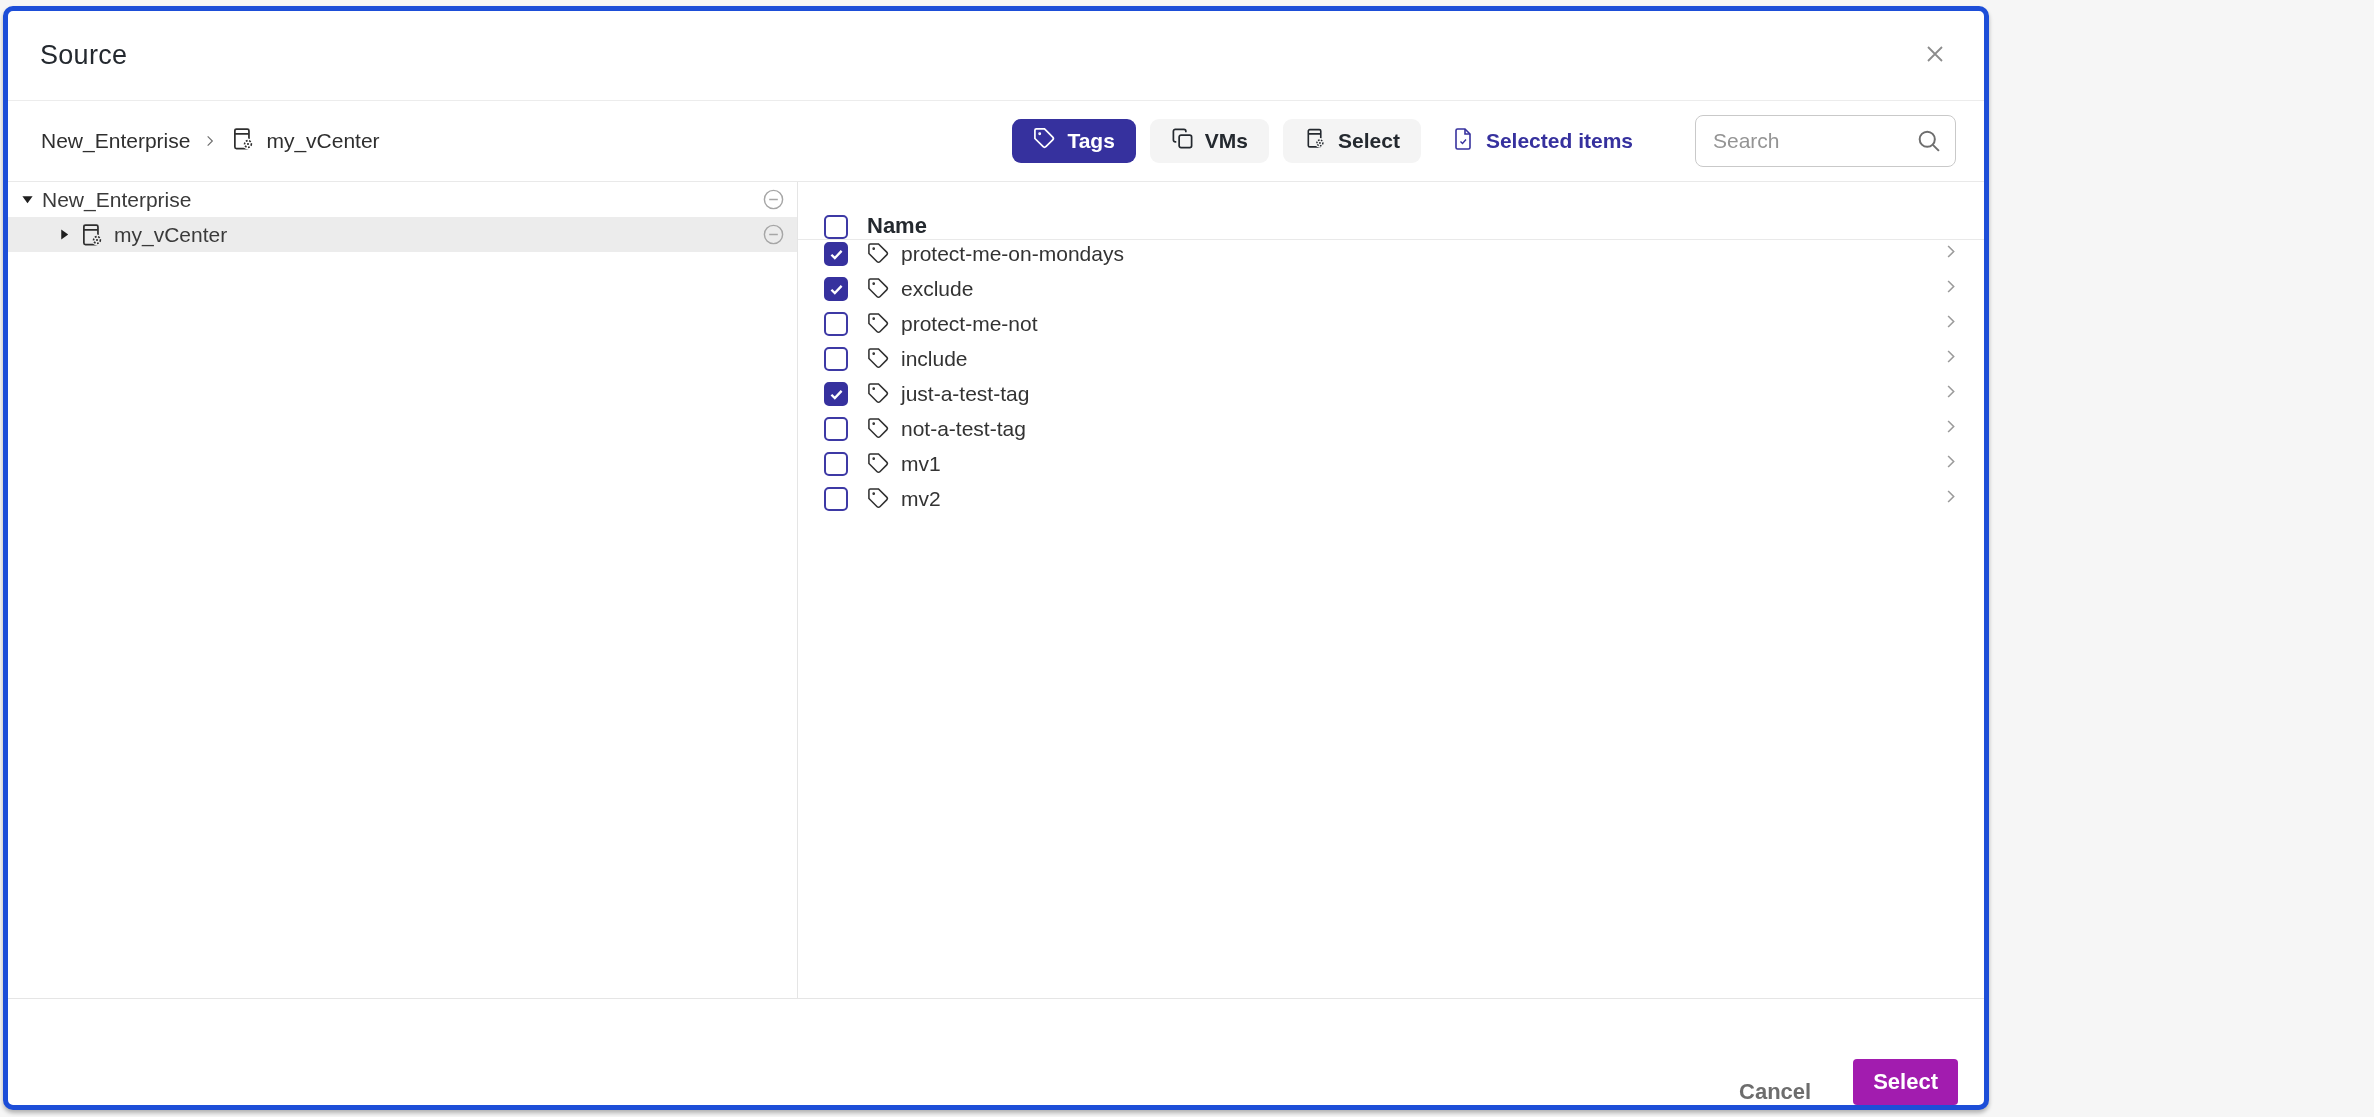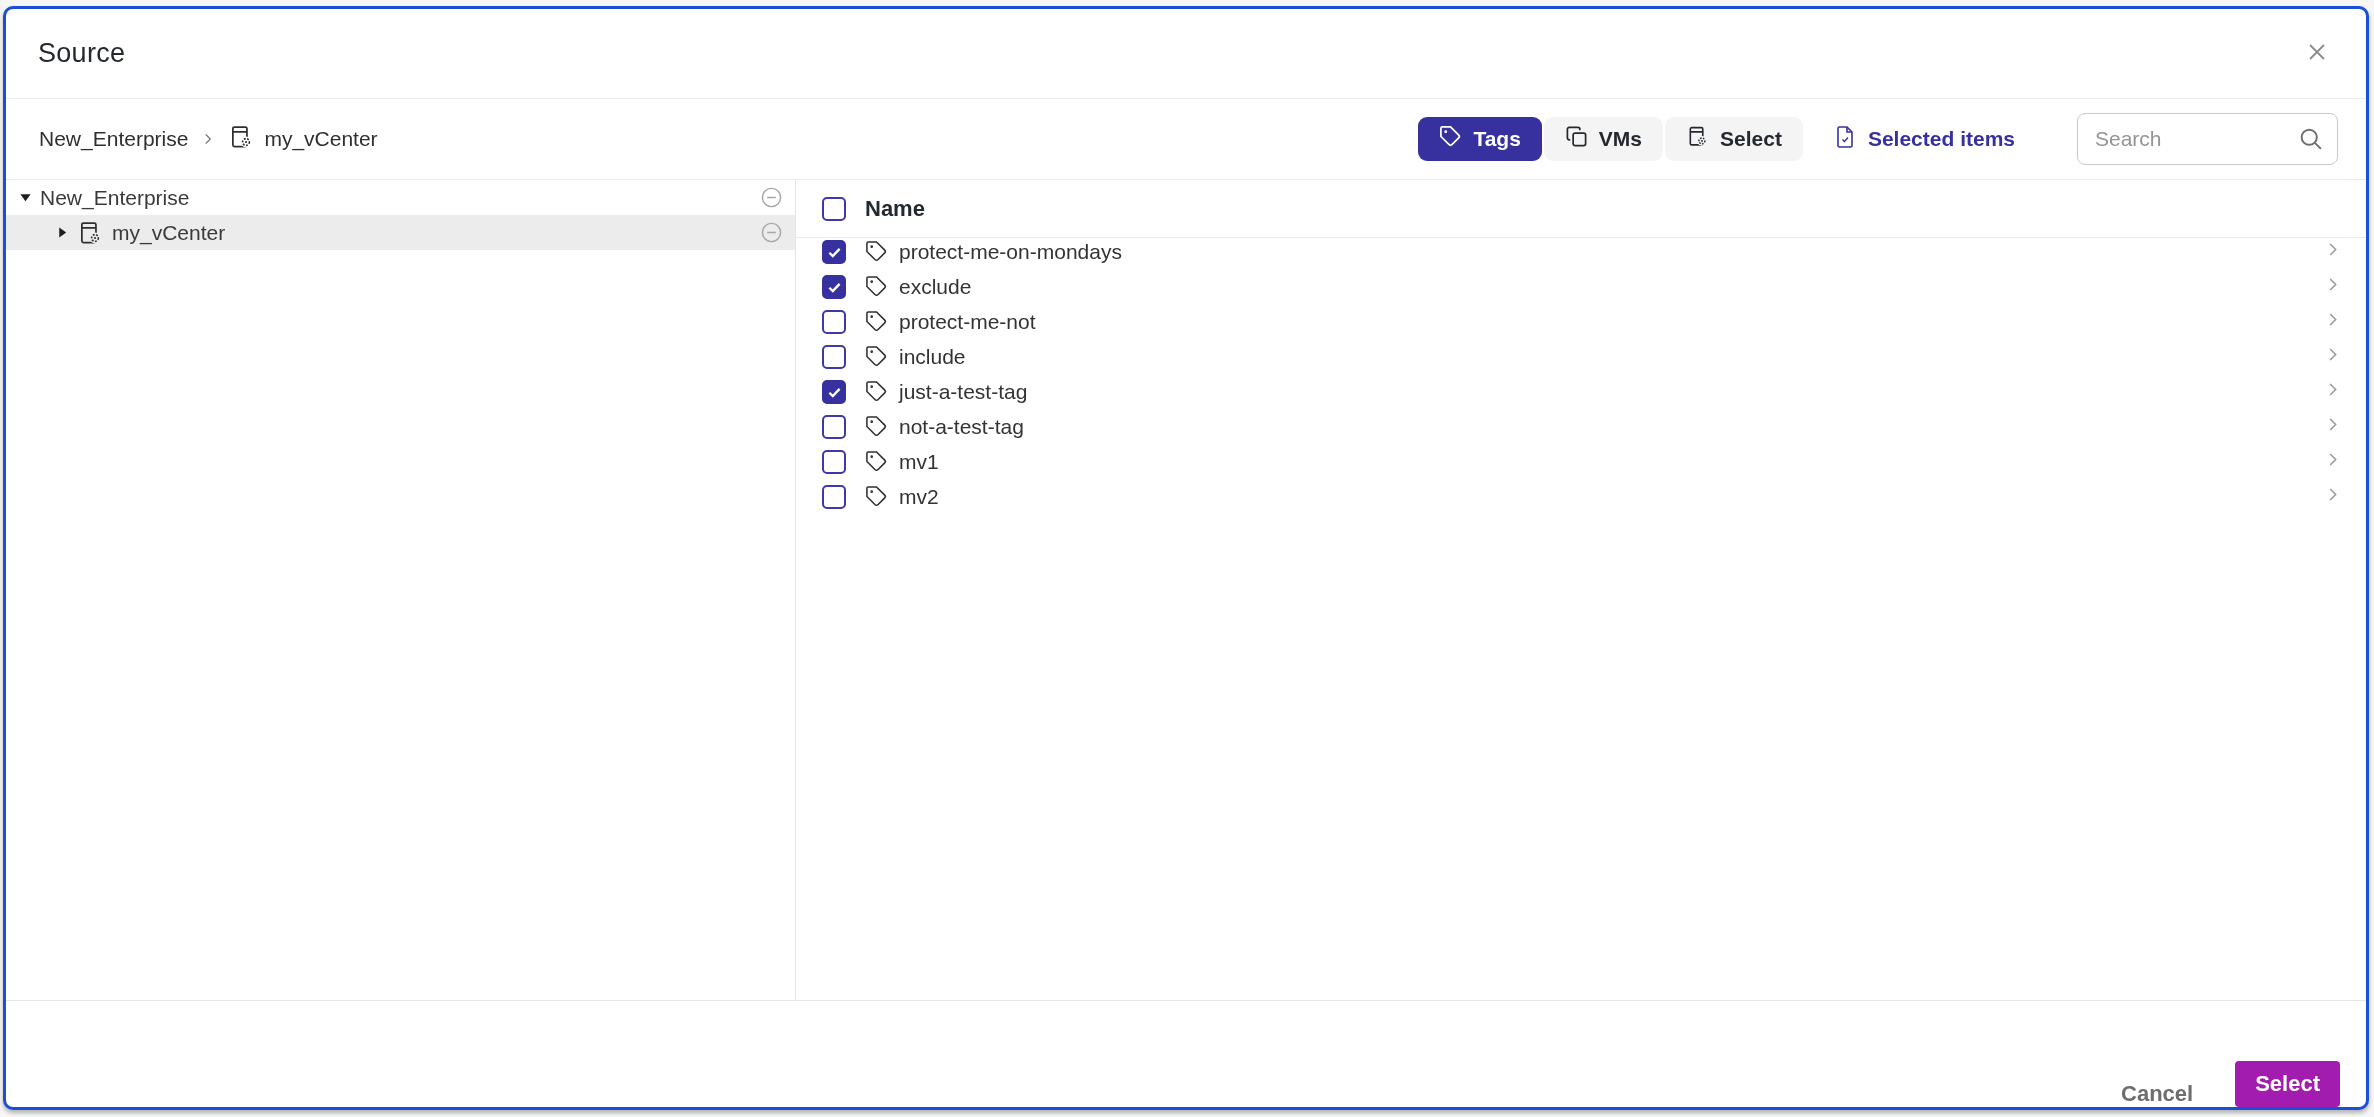--- a/index.html
+++ b/index.html
@@ -1,21 +1,21 @@
 <!DOCTYPE html>
 <html><head>
 <meta charset="utf-8">
 <style>
   * { box-sizing: border-box; margin: 0; padding: 0; }
   html, body { width: 2374px; height: 1117px; background: #f6f6f6; }
   body { font-family: "Liberation Sans", sans-serif; color: #2b2b2b; position: relative; }
 
   .modal {
-    position: absolute; left: 3px; top: 6px; width: 2366px; height: 1104px;
-    background: #fff; border: 3px solid #1d4ed8; border-radius: 10px;
+    position: absolute; left: 3px; top: 6px; width: 1986px; height: 1104px;
+    background: #fff; border: 5px solid #1d4ed8; border-radius: 10px;
     box-shadow: 0 3px 4px rgba(0,0,0,.28);
     display: flex; flex-direction: column; overflow: hidden;
   }
 
   
   .dlg-header { flex: 0 0 auto; height: 90px; border-bottom: 1px solid #ececec;
     display: flex; align-items: center; padding: 0 32px; }
   .dlg-title { font-size: 27px; font-weight: 500; color: #24292f; letter-spacing: .3px; }
   .close-btn { margin-left: auto; background: none; border: none; cursor: pointer;
     width: 34px; height: 34px; display: flex; align-items: center; justify-content: center; }
@@ -24,21 +24,21 @@
   .dlg-toolbar { flex: 0 0 auto; height: 81px; border-bottom: 1px solid #e9e9e9;
     display: flex; align-items: center; padding: 0 28px 0 33px; }
   .breadcrumb { display: flex; align-items: center; gap: 13px; font-size: 21px; color: #2f2f2f; }
   .crumb { cursor: pointer; }
   .crumb-current { display: flex; align-items: center; gap: 10px; cursor: pointer; }
   .toolbar-right { margin-left: auto; display: flex; align-items: center; }
 
   .seg-group { display: flex; gap: 2px; }
   .seg { height: 44px; padding: 0 21px; display: flex; align-items: center; gap: 11px;
     background: #f4f4f4; border: none; border-radius: 9px; font-family: inherit;
-    font-size: 21px; font-weight: 600; color: #24292f; cursor: pointer; }
+    font-size: 21px; font-weight: 600; color: #24292f; cursor: pointer; margin-left: 12px; }
   .seg.active { background: #36319e; color: #fff; }
 
   .selected-items { display: flex; align-items: center; gap: 11px; margin-left: 30px;
     background: none; border: none; font-family: inherit; font-size: 21px; font-weight: 600;
     color: #36319e; cursor: pointer; }
 
   .search-wrap { position: relative; margin-left: 62px; width: 261px; height: 52px; }
   .search-wrap input { width: 100%; height: 100%; border: 1px solid #c9c9c9; border-radius: 8px;
     font-family: inherit; font-size: 21px; color: #333; padding: 0 52px 0 17px; outline: none; }
   .search-wrap input::placeholder { color: #949494; }
@@ -49,21 +49,21 @@
   .tree-panel { flex: 0 0 790px; border-right: 1px solid #e5e5e5; overflow: hidden; }
   .tree-row { height: 35px; display: flex; align-items: center; padding-right: 12px; cursor: pointer; }
   .tree-row.selected { background: #ececec; }
   .caret { width: 15px; height: 15px; margin-right: 6px; display: flex; align-items: center; cursor: pointer; flex: 0 0 auto; }
   .tree-ico { margin-right: 9px; display: flex; align-items: center; flex: 0 0 auto; }
   .tree-label { font-size: 21px; color: #3a3a3a; white-space: nowrap; }
   .minus { margin-left: auto; display: flex; align-items: center; cursor: pointer; }
 
   .table-panel { flex: 1 1 auto; display: flex; flex-direction: column; min-width: 0; }
   .thead { flex: 0 0 auto; height: 58px; border-bottom: 1px solid #e9e9e9;
-    display: flex; align-items: center; padding-left: 26px; }
+    display: flex; align-items: flex-end; padding-left: 26px; }
   .thead-name { font-size: 22px; font-weight: 700; color: #24292f; margin-left: 19px; }
   .tbody { padding-top: 2px; }
   .trow { height: 35px; display: flex; align-items: flex-start; padding: 0 24px 0 26px; cursor: pointer; }
   .cb { width: 24px; height: 24px; flex: 0 0 auto; border: 2px solid #3d39a5; border-radius: 5px;
     background: #fff; display: flex; align-items: center; justify-content: center; cursor: pointer; }
   .cb.checked { background: #36319e; border-color: #36319e; }
   .tag-ico { margin-left: 19px; display: flex; align-items: center; flex: 0 0 auto; }
   .trow-label { margin-left: 11px; font-size: 21px; color: #333; white-space: nowrap; }
   .chev { margin-left: auto; display: flex; align-items: center; cursor: pointer; }
 

